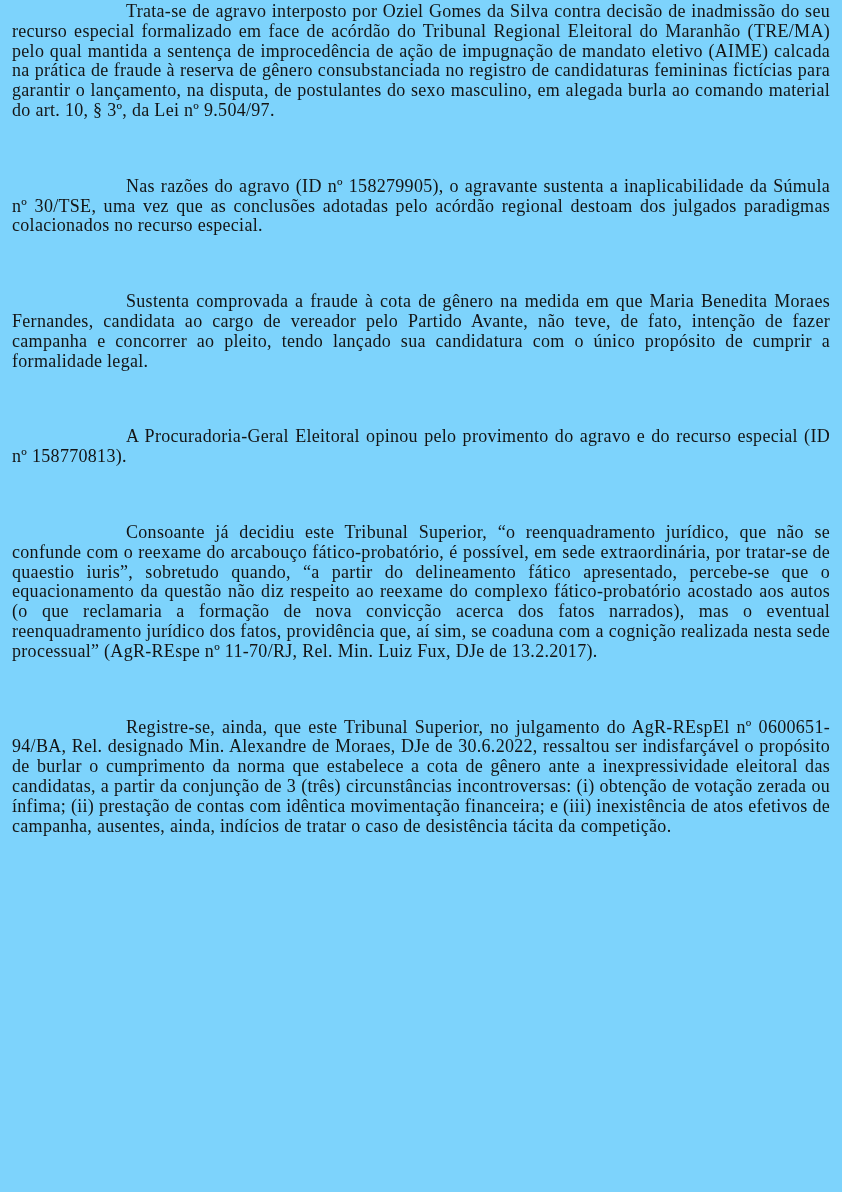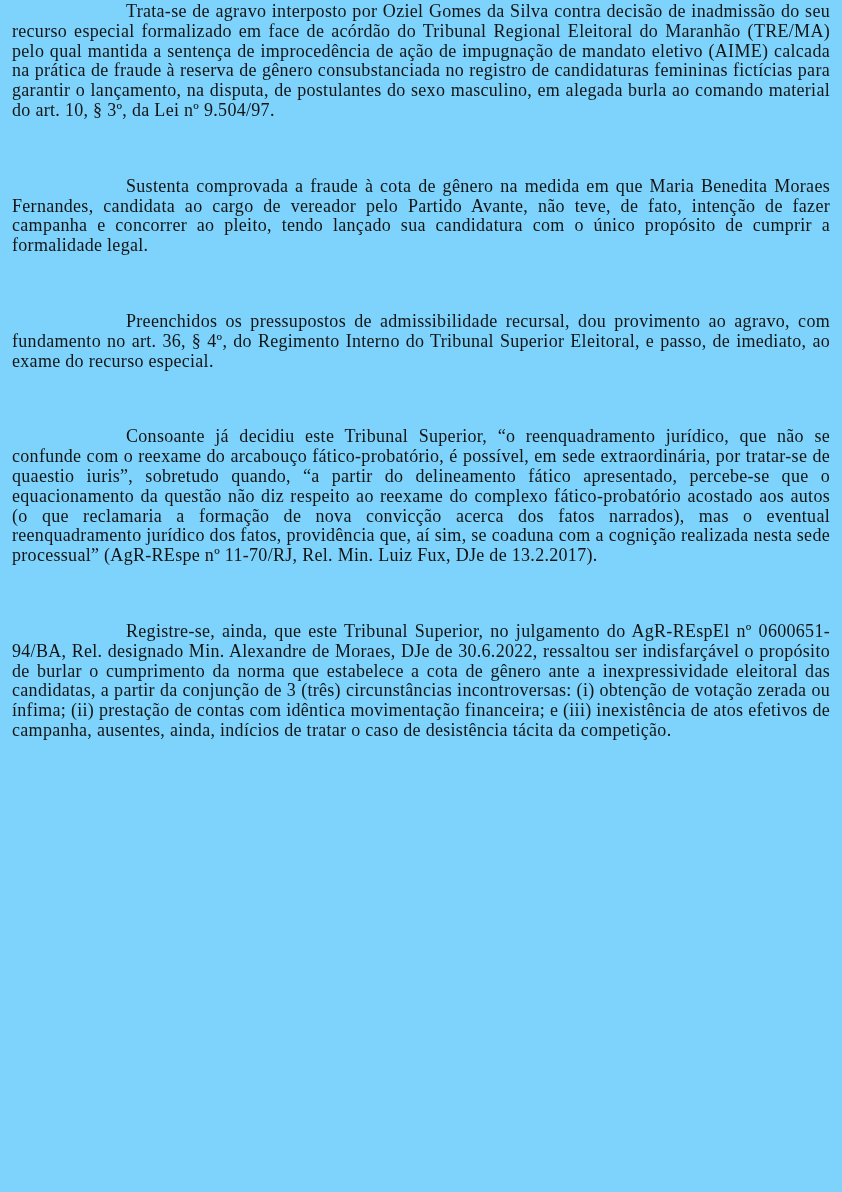--- a/index.html
+++ b/index.html
@@ -27,17 +27,18 @@
     margin: 0 0 56px 0;
     font-feature-settings: "onum" 1;
   }
   .para:last-child { margin-bottom: 0; }
 </style>
 </head>
 <body>
 
 <div class="page">
   <p class="para">Trata-se de agravo interposto por Oziel Gomes da Silva contra decisão de inadmissão do seu recurso especial formalizado em face de acórdão do Tribunal Regional Eleitoral do Maranhão (TRE/MA) pelo qual mantida a sentença de improcedência de ação de impugnação de mandato eletivo (AIME) calcada na prática de fraude à reserva de gênero consubstanciada no registro de candidaturas femininas fictícias para garantir o lançamento, na disputa, de postulantes do sexo masculino, em alegada burla ao comando material do art. 10, § 3º, da Lei nº 9.504/97.</p>
+  <p class="para">Nas razões do agravo (ID nº 158279905), o agravante sustenta a inaplicabilidade da Súmula nº 30/TSE, uma vez que as conclusões adotadas pelo acórdão regional destoam dos julgados paradigmas colacionados no recurso especial.</p>
   <p class="para">Sustenta comprovada a fraude à cota de gênero na medida em que Maria Benedita Moraes Fernandes, candidata ao cargo de vereador pelo Partido Avante, não teve, de fato, intenção de fazer campanha e concorrer ao pleito, tendo lançado sua candidatura com o único propósito de cumprir a formalidade legal.</p>
-  <p class="para">Preenchidos os pressupostos de admissibilidade recursal, dou provimento ao agravo, com fundamento no art. 36, § 4º, do Regimento Interno do Tribunal Superior Eleitoral, e passo, de imediato, ao exame do recurso especial.</p>
+  <p class="para">A Procuradoria-Geral Eleitoral opinou pelo provimento do agravo e do recurso especial (ID nº 158770813).</p>
   <p class="para">Consoante já decidiu este Tribunal Superior, “o reenquadramento jurídico, que não se confunde com o reexame do arcabouço fático-probatório, é possível, em sede extraordinária, por tratar-se de quaestio iuris”, sobretudo quando, “a partir do delineamento fático apresentado, percebe-se que o equacionamento da questão não diz respeito ao reexame do complexo fático-probatório acostado aos autos (o que reclamaria a formação de nova convicção acerca dos fatos narrados), mas o eventual reenquadramento jurídico dos fatos, providência que, aí sim, se coaduna com a cognição realizada nesta sede processual” (AgR-REspe nº 11-70/RJ, Rel. Min. Luiz Fux, DJe de 13.2.2017).</p>
   <p class="para">Registre-se, ainda, que este Tribunal Superior, no julgamento do AgR-REspEl nº 0600651-94/BA, Rel. designado Min. Alexandre de Moraes, DJe de 30.6.2022, ressaltou ser indisfarçável o propósito de burlar o cumprimento da norma que estabelece a cota de gênero ante a inexpressividade eleitoral das candidatas, a partir da conjunção de 3 (três) circunstâncias incontroversas: (i) obtenção de votação zerada ou ínfima; (ii) prestação de contas com idêntica movimentação financeira; e (iii) inexistência de atos efetivos de campanha, ausentes, ainda, indícios de tratar o caso de desistência tácita da competição.</p>
 </div>
 
 </body></html>

